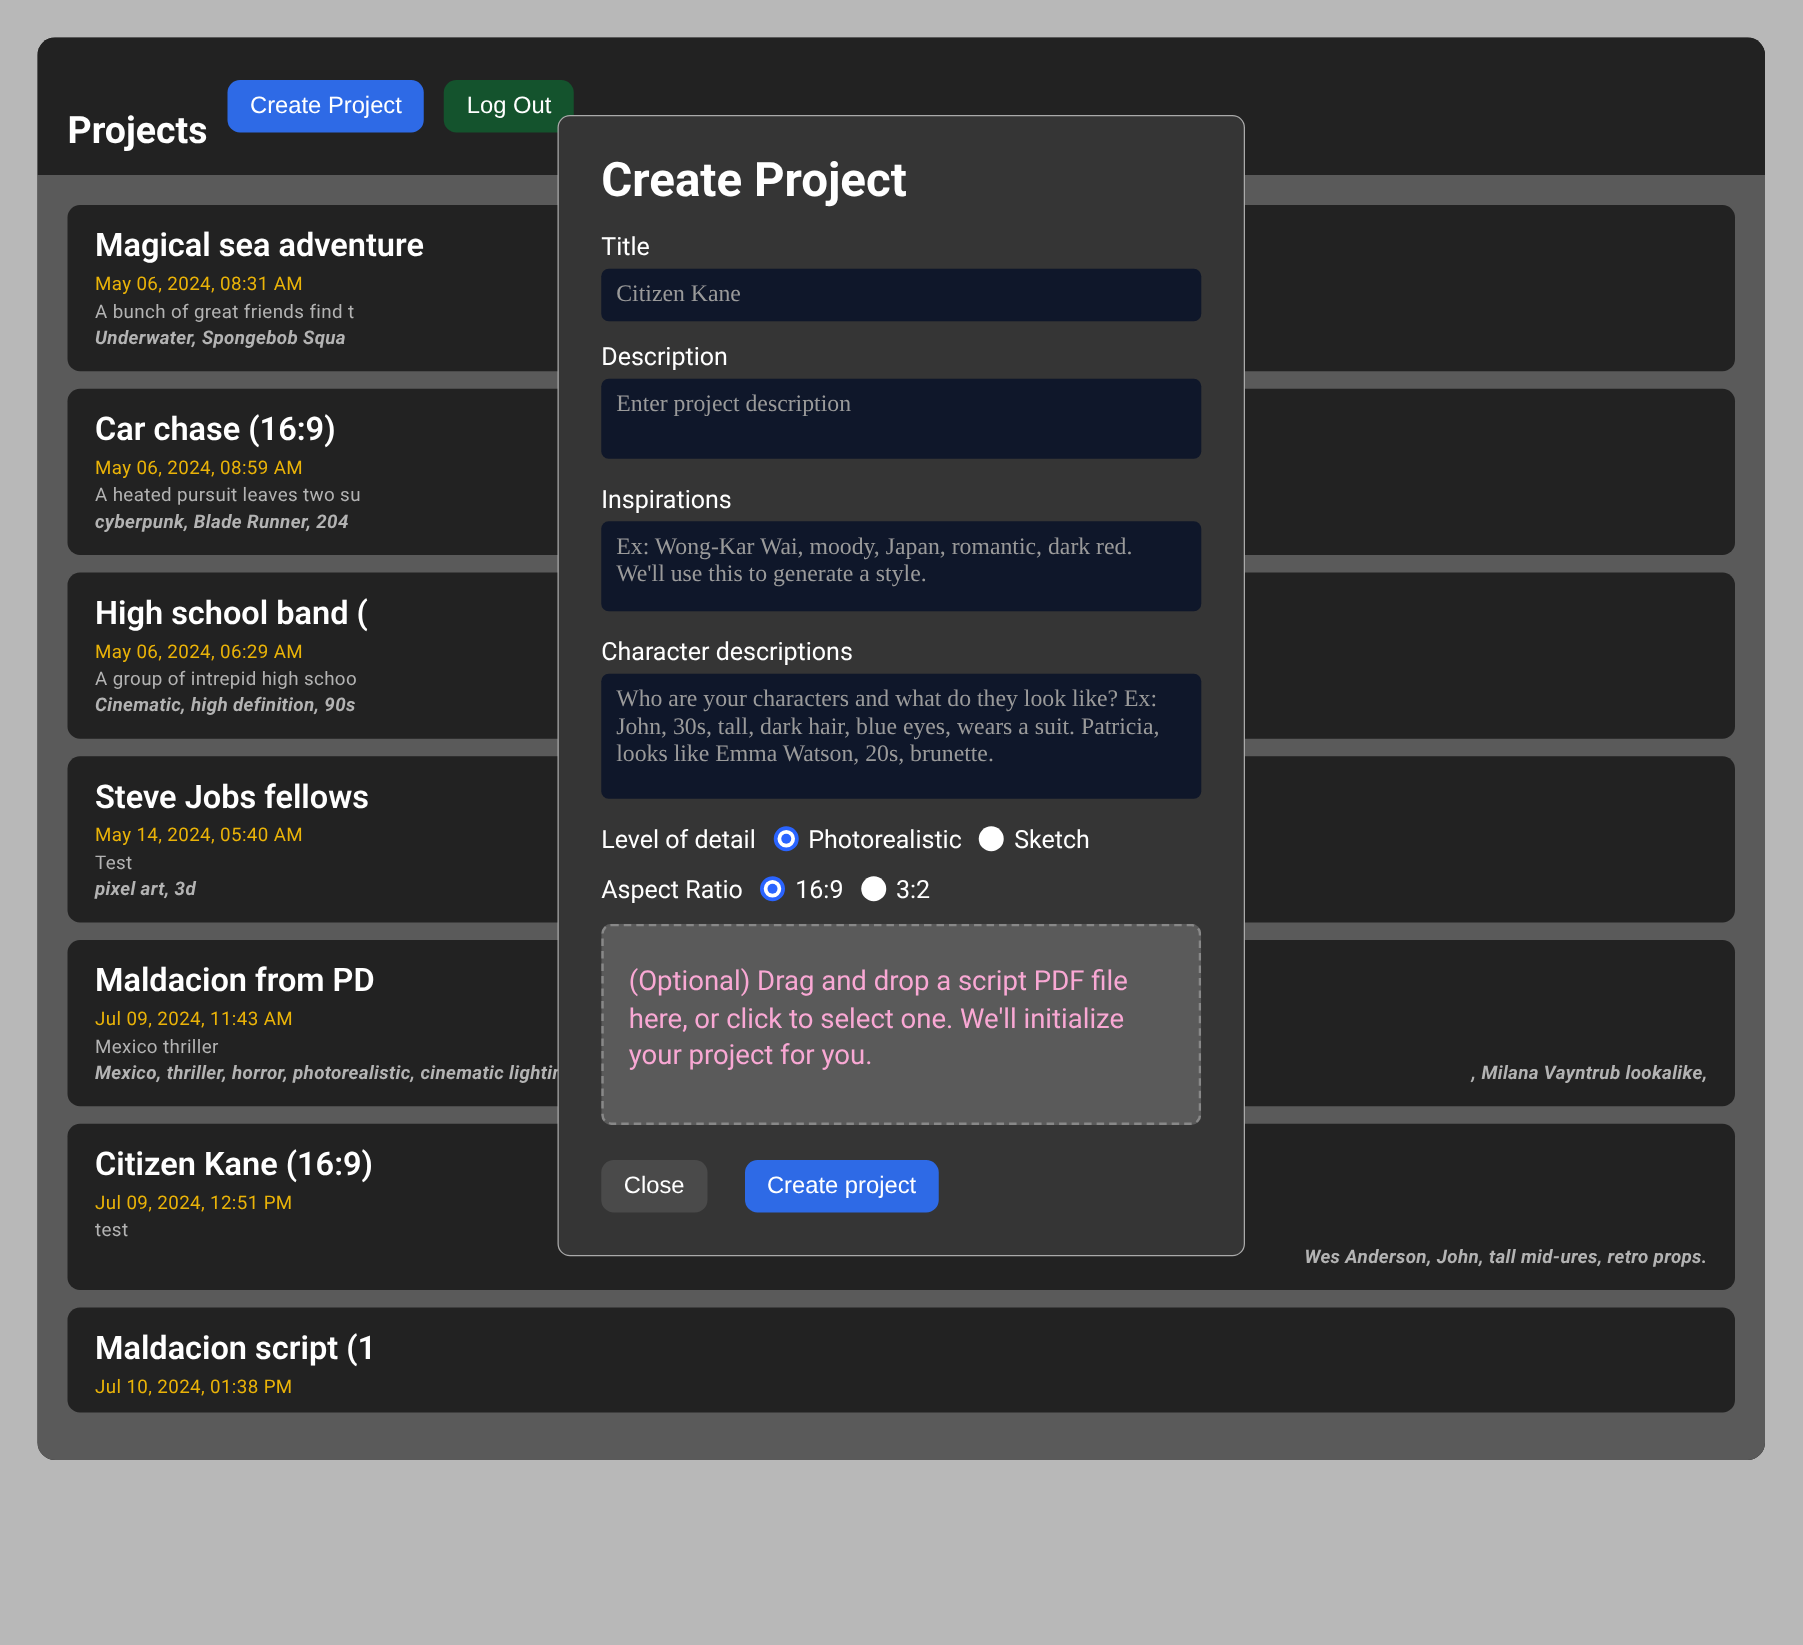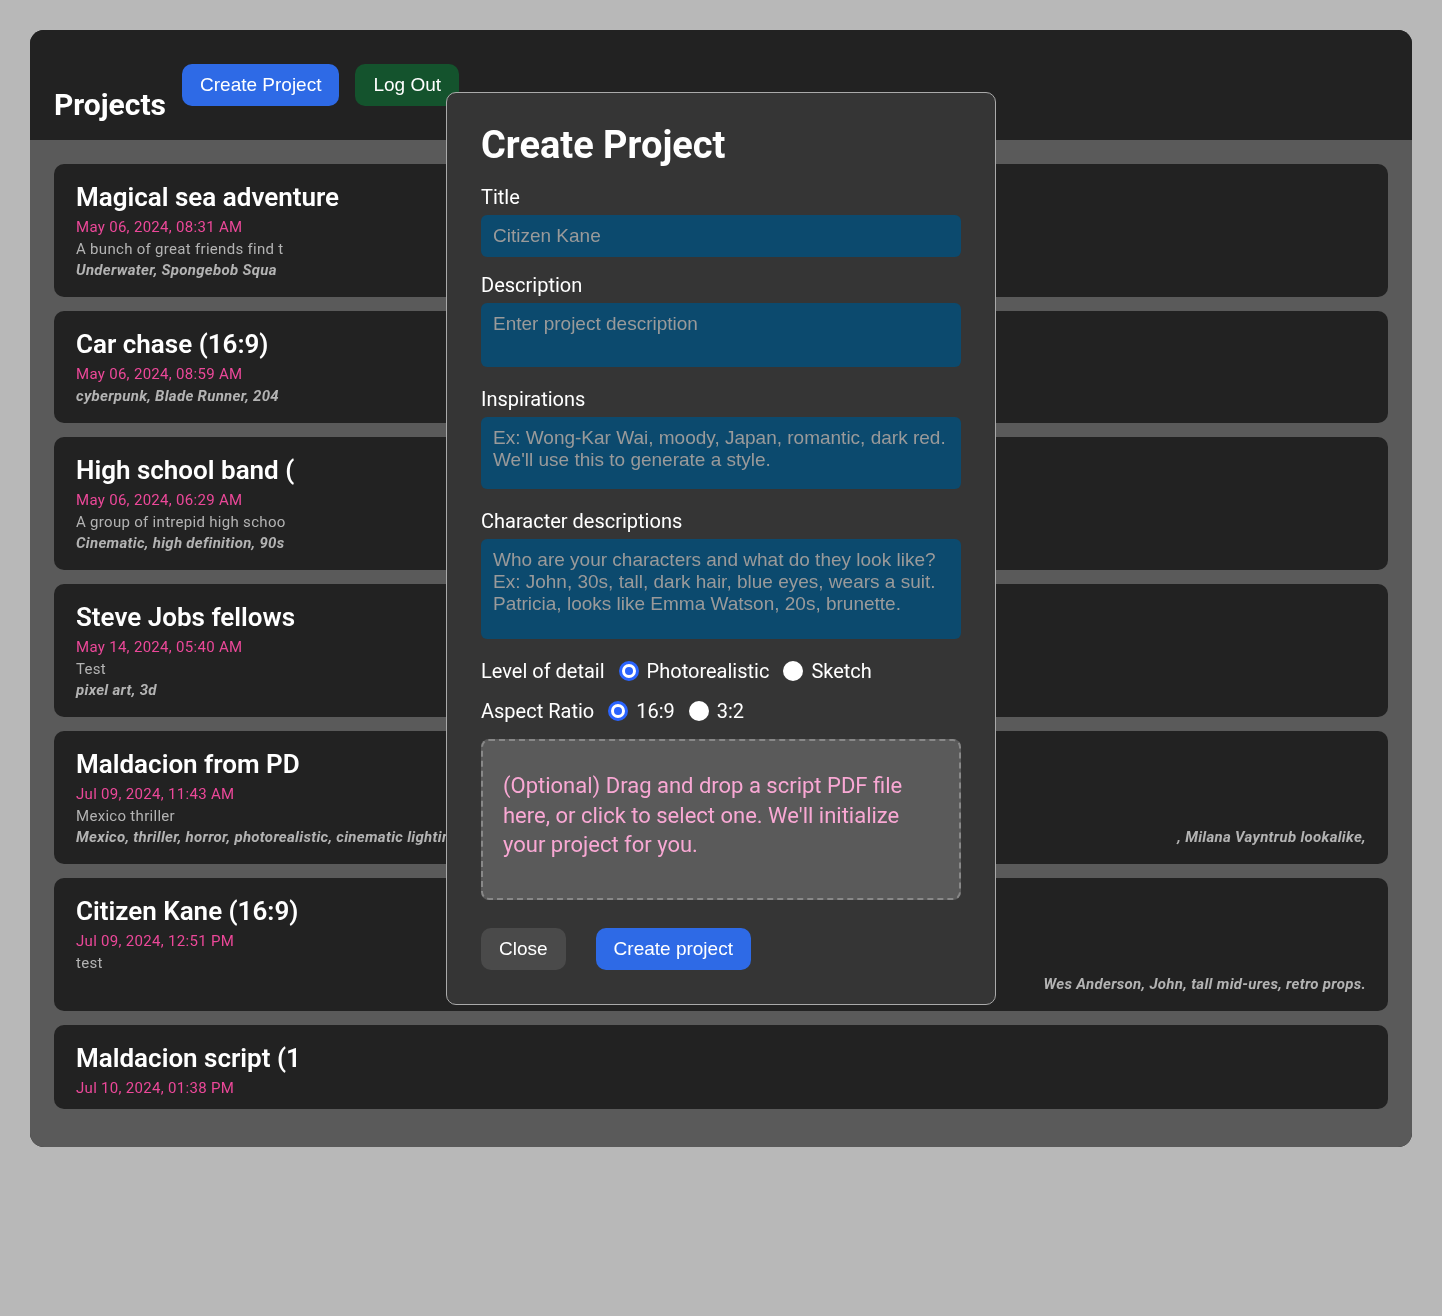--- a/index.html
+++ b/index.html
@@ -57,21 +57,21 @@
       padding: 18px 22px;
       margin-bottom: 14px;
     }
     .project-title {
       color: #fff;
       font-size: 26px;
       font-weight: 600;
       margin-bottom: 6px;
     }
     .project-date {
-      color: #ec4899;
+      color: #eab308;
       font-size: 15px;
       margin-bottom: 4px;
       letter-spacing: 0.3px;
     }
     .project-desc {
       color: #b3b3b3;
       font-size: 15px;
       margin-bottom: 3px;
       letter-spacing: 0.3px;
     }
@@ -108,28 +108,28 @@
       margin-bottom: 18px;
     }
     .form-label {
       color: #fff;
       font-size: 20px;
       margin-bottom: 6px;
       display: block;
     }
     .form-input {
       width: 100%;
-      background: #0c4a6e;
+      background: #0f172a;
       border: none;
       border-radius: 6px;
       padding: 10px 12px;
       color: #fff;
       font-size: 19px;
       margin-bottom: 16px;
-      font-family: Liberation Sans, sans-serif;
+      font-family: Liberation Serif, serif;
       resize: none;
     }
     .form-input::placeholder {
       color: #9a9a9a;
     }
     .radio-row {
       display: flex;
       align-items: center;
       gap: 14px;
       margin-bottom: 16px;
@@ -198,20 +198,21 @@
     <div class="project-card">
       <div class="project-title">Magical sea adventure</div>
       <div class="project-date">May 06, 2024, 08:31 AM</div>
       <div class="project-desc">A bunch of great friends find t</div>
       <div class="project-tags">Underwater, Spongebob Squa</div>
     </div>
 
     <div class="project-card">
       <div class="project-title">Car chase (16:9)</div>
       <div class="project-date">May 06, 2024, 08:59 AM</div>
+      <div class="project-desc">A heated pursuit leaves two su</div>
       <div class="project-tags">cyberpunk, Blade Runner, 204</div>
     </div>
 
     <div class="project-card">
       <div class="project-title">High school band (</div>
       <div class="project-date">May 06, 2024, 06:29 AM</div>
       <div class="project-desc">A group of intrepid high schoo</div>
       <div class="project-tags">Cinematic, high definition, 90s</div>
     </div>
 

